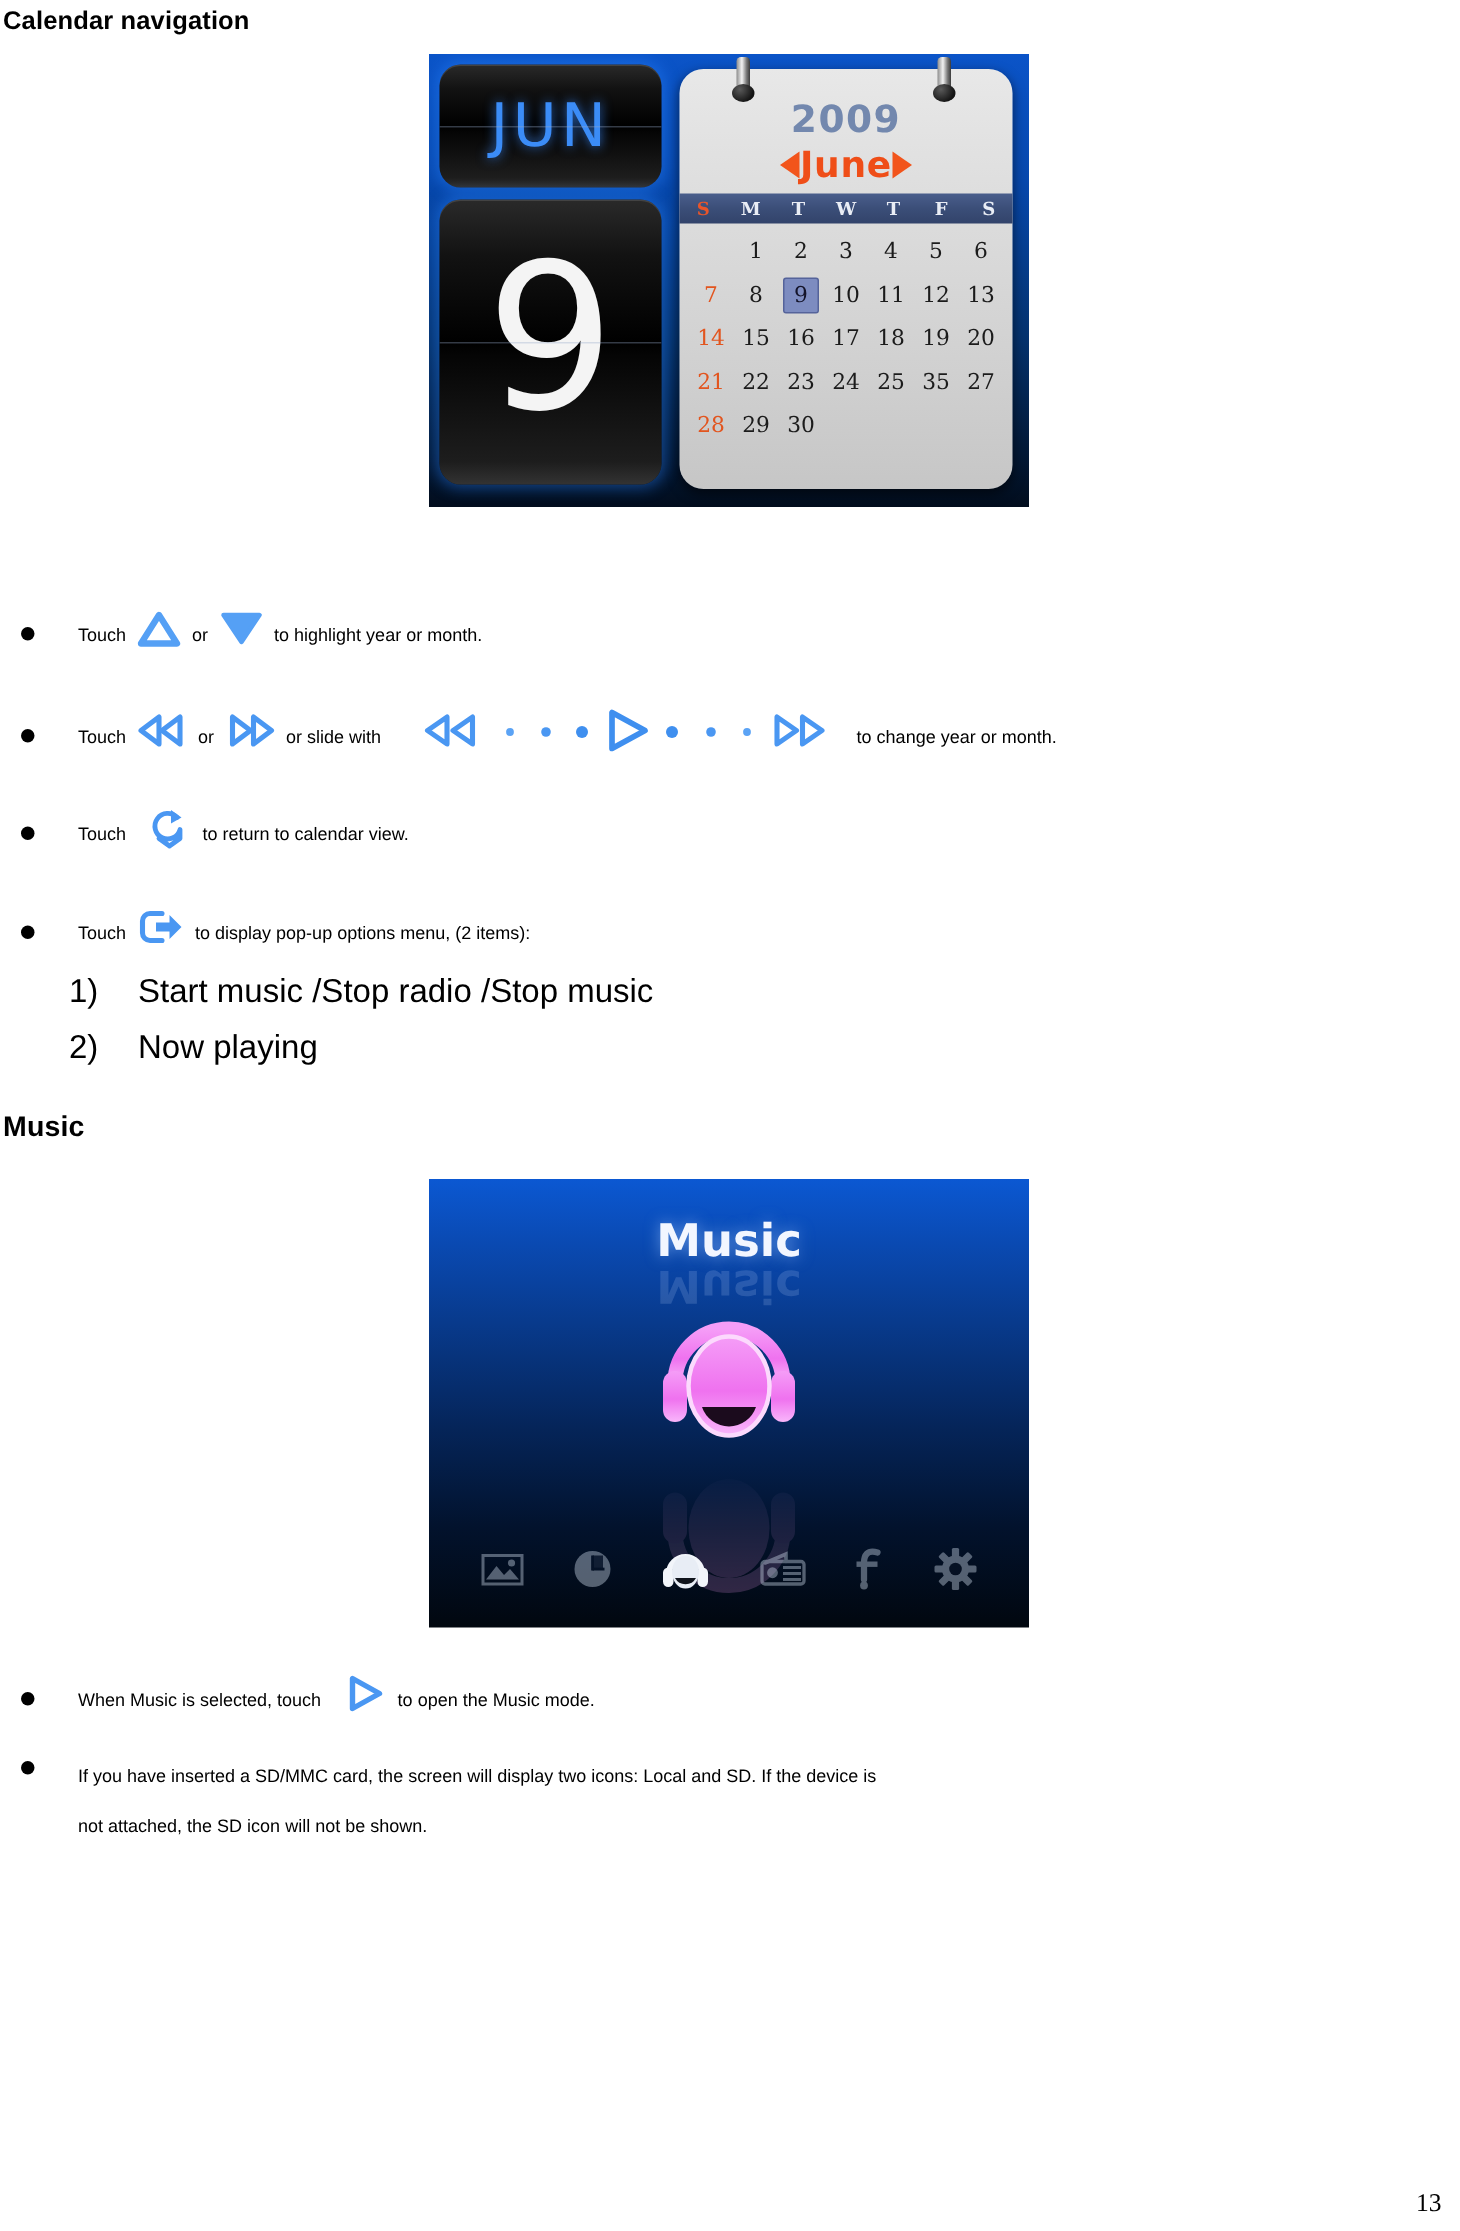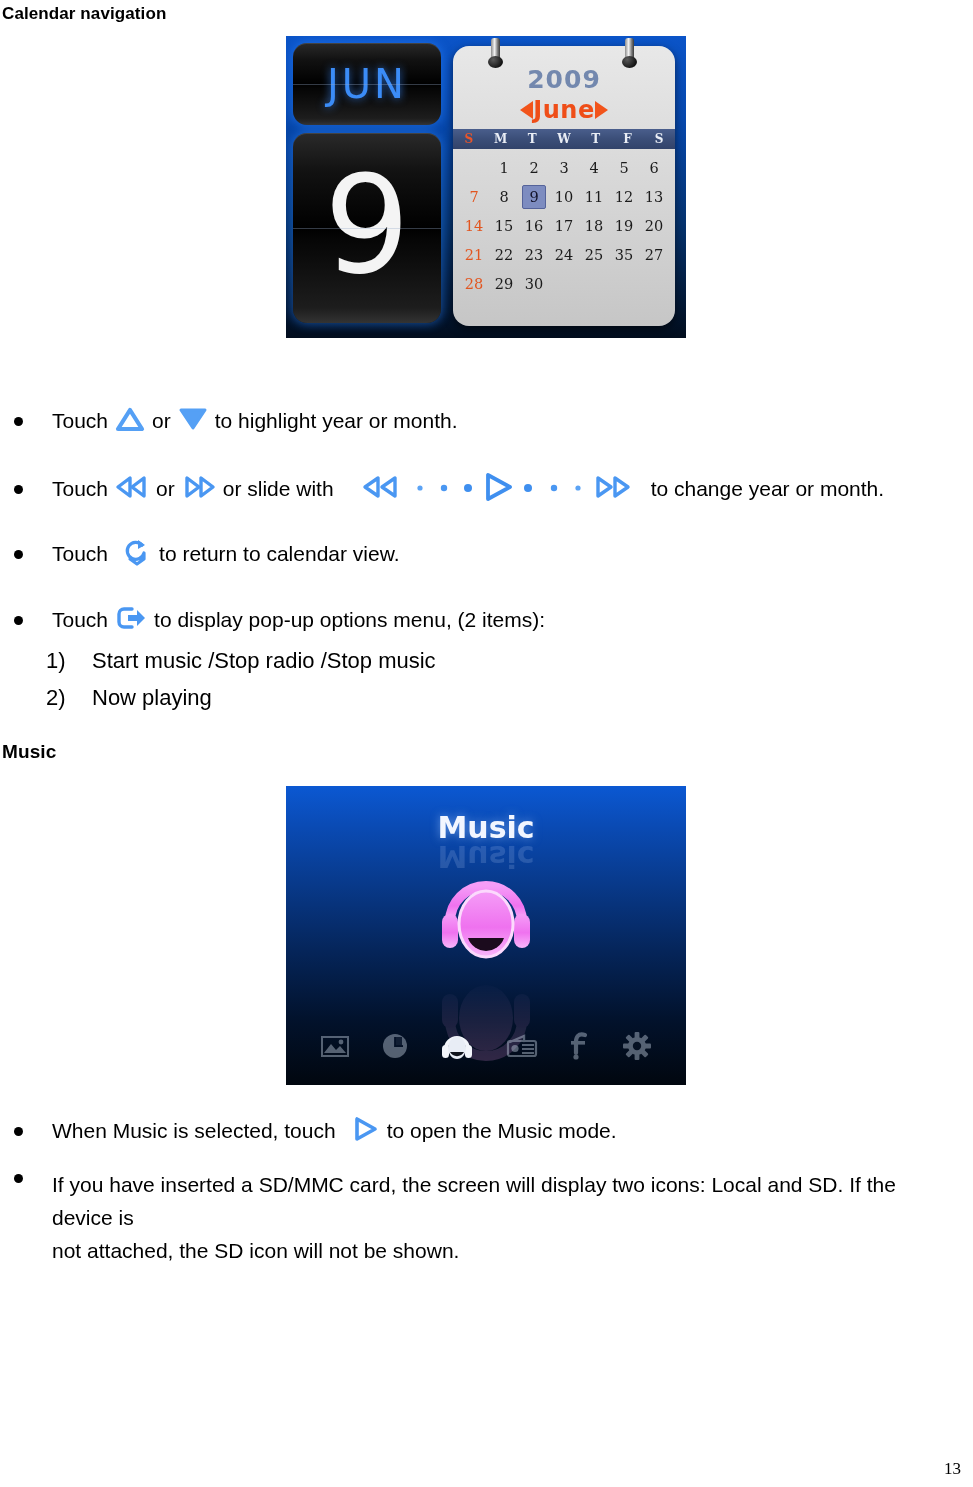--- a/index.html
+++ b/index.html
@@ -33,21 +33,21 @@
     color: #000;
   }
   #heading-calendar { left: 2px; top: 4px; }
   #heading-music { left: 2px; top: 741px; font-size: 19px; }
 
   
   .bullet-row {
     position: absolute;
     display: flex;
     align-items: center;
-    font-size: 21px;
+    font-size: 12px;
     line-height: 22px;
     color: #000;
     white-space: nowrap;
   }
   .bullet-dot {
     display: inline-block;
     width: 9px;
     height: 9px;
     border-radius: 50%;
     background: #000;

